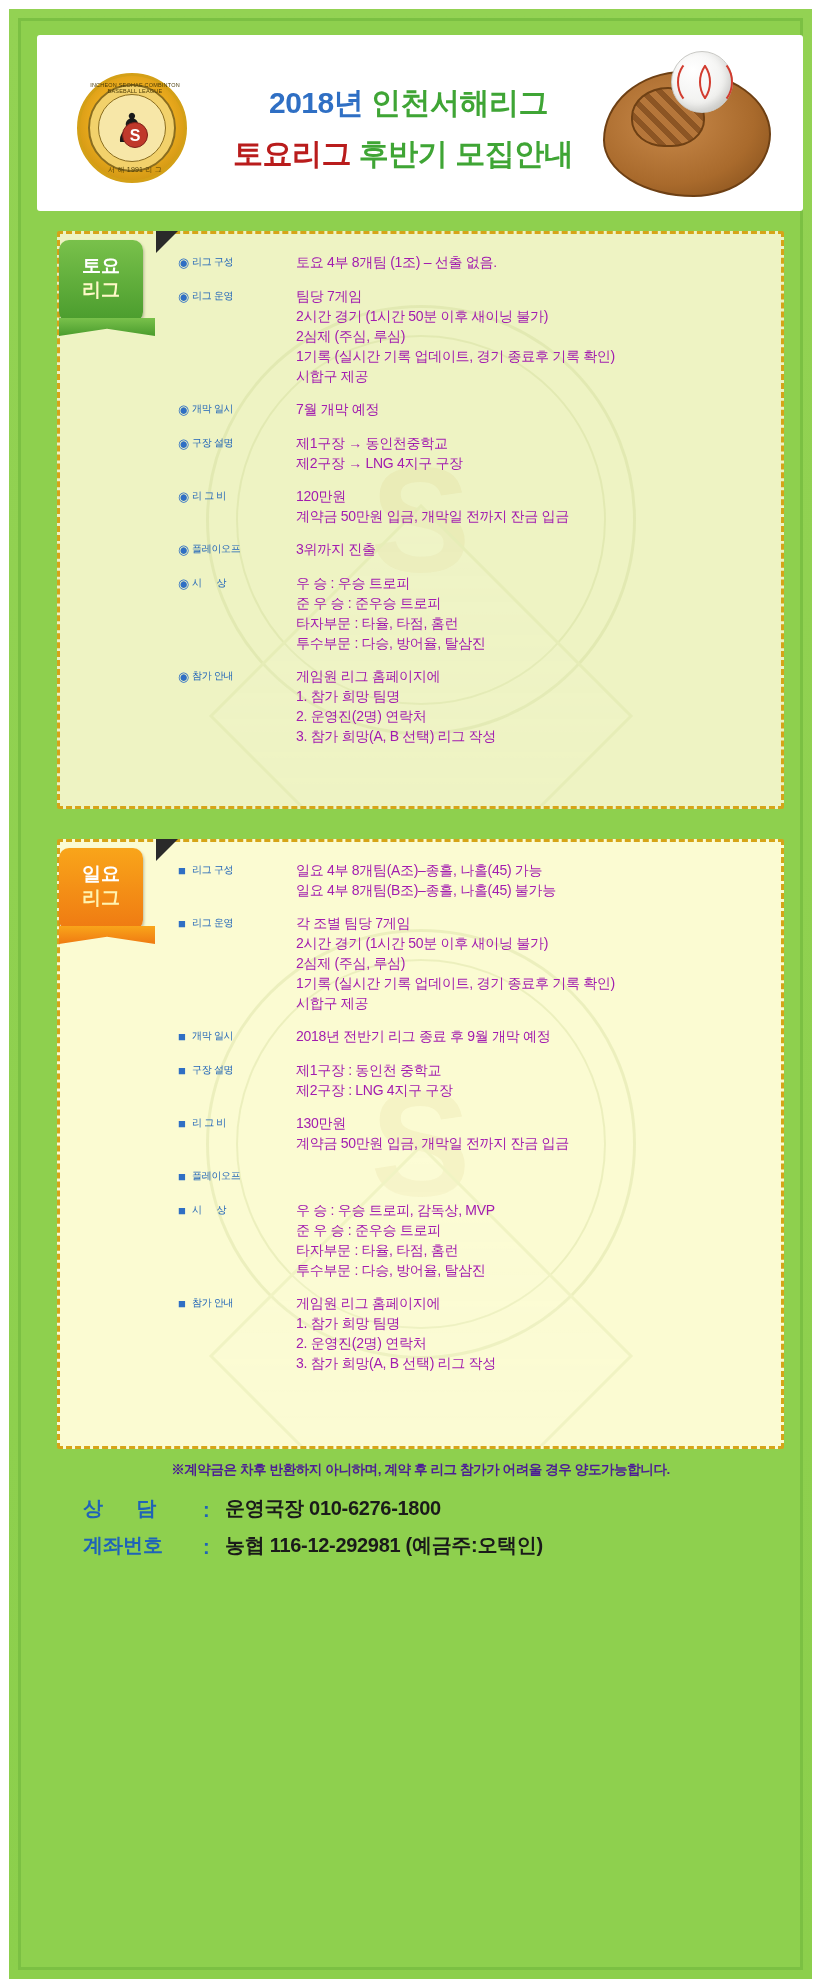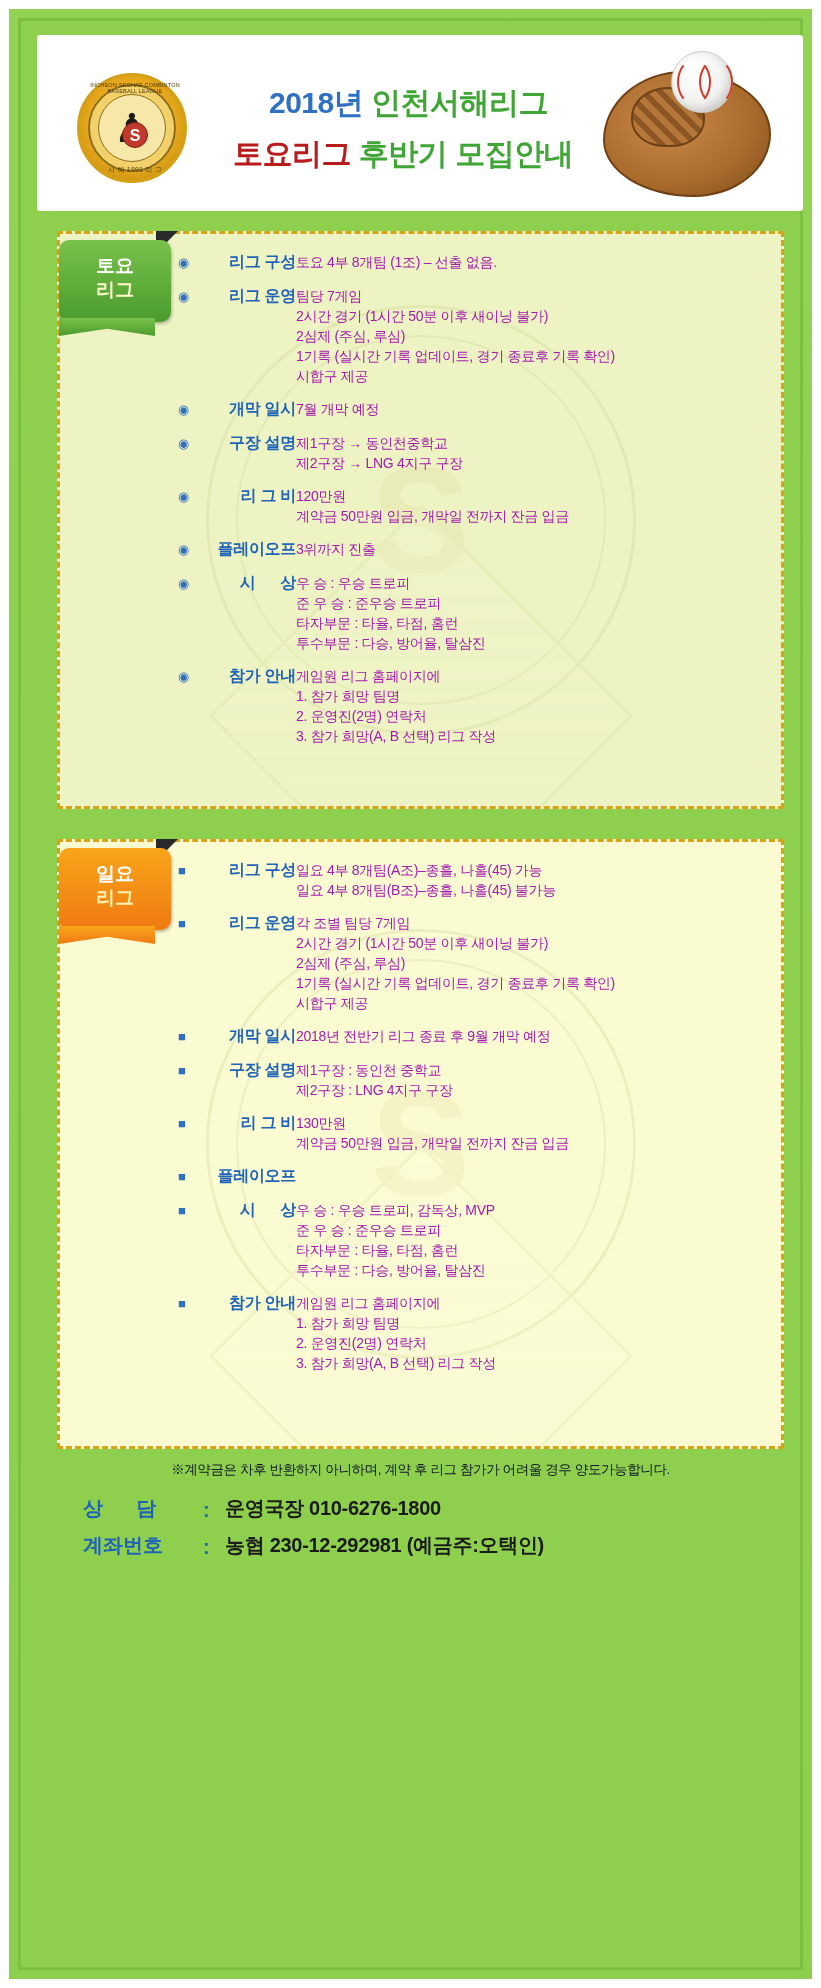--- a/index.html
+++ b/index.html
@@ -171,21 +171,21 @@
     position: absolute; left: 50%; top: 50%;
     transform: translate(-50%,-50%);
     font-size: 150px; font-weight: bold; color: #c7b05a;
     opacity: .5;
   }
 
   
   .ribbon {
     position: absolute;
     left: -1px; top: 6px;
-    width: 112px; height: 82px;
+    width: 84px; height: 82px;
     border-radius: 10px;
     text-align: center;
     color: #ffffff;
     font-weight: bold;
     font-size: 19px;
     line-height: 24px;
     padding-top: 14px;
     z-index: 5;
     box-shadow: 1px 2px 3px rgba(0,0,0,.25);
   }
@@ -221,46 +221,45 @@
   .row .bullet {
     width: 14px; flex: 0 0 14px;
     color: #2f6fc4;
     font-size: 13px;
     line-height: 20px;
     padding-top: 1px;
   }
   .panel.sun .row .bullet { color: #2f6fc4; }
   .row .label {
     flex: 0 0 104px;
-    font-size: 16px; font-weight: bold;
+    font-size: 10px; font-weight: normal;
     color: #1f63b8;
     line-height: 20px;
     letter-spacing: -0.3px;
     white-space: pre;
-    text-align: right;
   }
   .panel.sun .row .label { color: #1f63b8; }
   .row .value {
     flex: 1 1 auto;
     font-size: 14px; color: #a21caf;
     line-height: 20px;
     letter-spacing: -0.3px;
     white-space: pre-line;
   }
 
   
   .footer {
     position: absolute;
     left: 36px; top: 1440px;
     width: 727px;
   }
   .footer .note {
-    color: #0f172a;
+    color: #4c1d95;
     font-size: 13.5px;
-    font-weight: normal;
+    font-weight: bold;
     text-align: center;
     letter-spacing: -0.4px;
     margin-bottom: 16px;
   }
   .contact-row {
     display: flex;
     align-items: flex-end;
     margin-bottom: 10px;
     padding-left: 26px;
   }
@@ -465,18 +464,18 @@
 
     <div class="contact-row">
       <div class="c-label">상      담</div>
       <div class="c-colon">:</div>
       <div class="c-value">운영국장 010-6276-1800</div>
     </div>
 
     <div class="contact-row">
       <div class="c-label">계좌번호</div>
       <div class="c-colon">:</div>
-      <div class="c-value">농협 230-12-292981 (예금주:오택인)</div>
+      <div class="c-value">농협 116-12-292981 (예금주:오택인)</div>
     </div>
   </div>
 
  </div>
 </div>
 
 </body></html>

